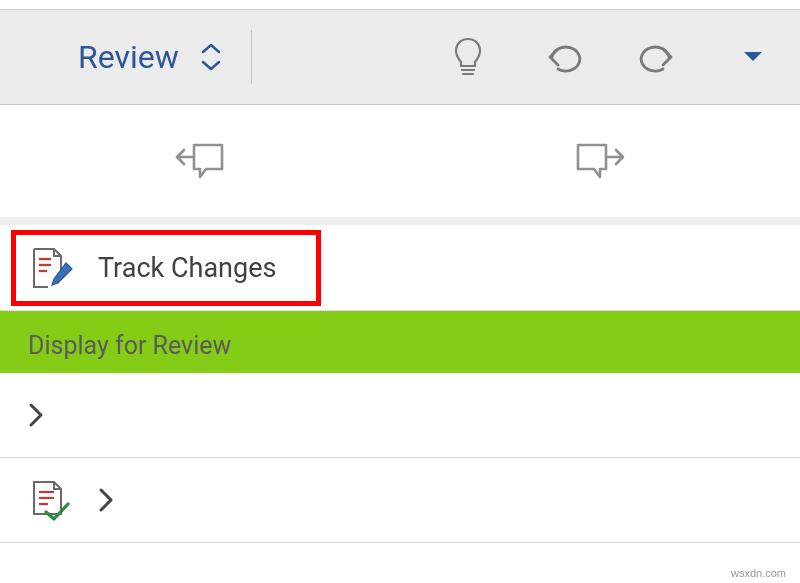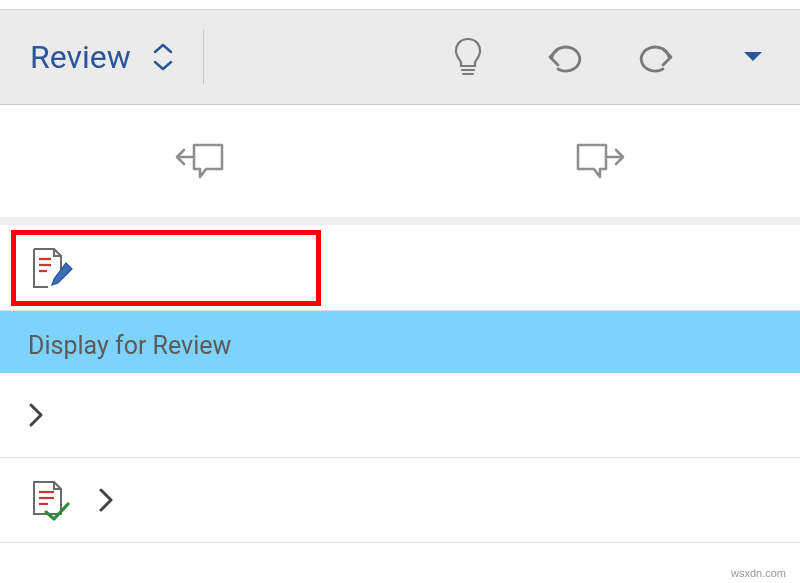--- a/index.html
+++ b/index.html
@@ -14,20 +14,21 @@
     .top-spacer {
       height: 10px;
       border-bottom: 1px solid #d0d0d0;
     }
     .ribbon-bar {
       height: 95px;
       background: #ebebeb;
       display: flex;
       align-items: center;
       border-bottom: 1px solid #c8c8c8;
+      padding-left: 48px;
     }
     .ribbon-tab {
       display: flex;
       align-items: center;
       padding: 0 30px;
       height: 100%;
       font-size: 32px;
       color: #2a569a;
       font-weight: 400;
       cursor: pointer;
@@ -96,21 +97,21 @@
       width: 310px;
       height: 76px;
       border: 5px solid #ff0000;
       pointer-events: none;
     }
     .section-label {
       padding: 20px 28px 0 28px;
       font-size: 25px;
       color: #5b5b5b;
       height: 62px;
-      background: #7dd3fc;
+      background: #84cc16;
     }
     .watermark {
       position: absolute;
       right: 14px;
       bottom: 4px;
       font-size: 11px;
       color: #999;
       font-family: Arial, sans-serif;
     }
     svg { display: block; }
@@ -195,20 +196,21 @@
           <path d="M6 4 L26 4 L33 11 L33 30" fill="none" stroke="#6a6a6a" stroke-width="2"></path>
           <path d="M26 4 L26 11 L33 11" fill="none" stroke="#6a6a6a" stroke-width="2"></path>
           <path d="M6 4 L6 42 L20 42" fill="none" stroke="#6a6a6a" stroke-width="2"></path>
           <line x1="11" y1="14" x2="23" y2="14" stroke="#c43a2f" stroke-width="2.3"></line>
           <line x1="11" y1="20" x2="23" y2="20" stroke="#c43a2f" stroke-width="2.3"></line>
           <line x1="11" y1="26" x2="19" y2="26" stroke="#c43a2f" stroke-width="2.3"></line>
           <path d="M38 18 L44 24 L30 38 L24 40 L26 34 Z" fill="#3a6fb7" stroke="#2a569a" stroke-width="1.2"></path>
         </svg>
       </span>
     </div>
+    <span class="label">Track Changes</span>
   </div>
   <div class="highlight-box"></div>
 </div>
 
 <div class="section-label">Display for Review</div>
 
 <div class="row">
   <span class="chev-right">
     <svg width="16" height="26" viewBox="0 0 16 26">
         <path d="M3 3 L13 13 L3 23" stroke="#444" stroke-width="3" fill="none" stroke-linecap="round" stroke-linejoin="round"></path>

